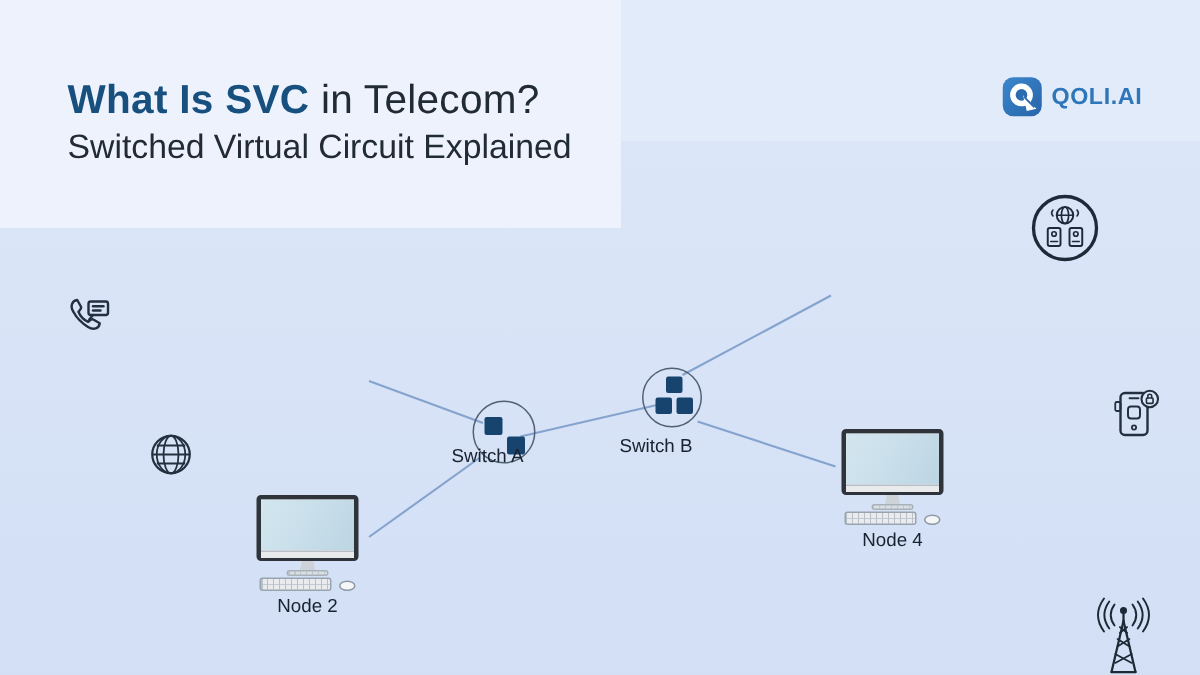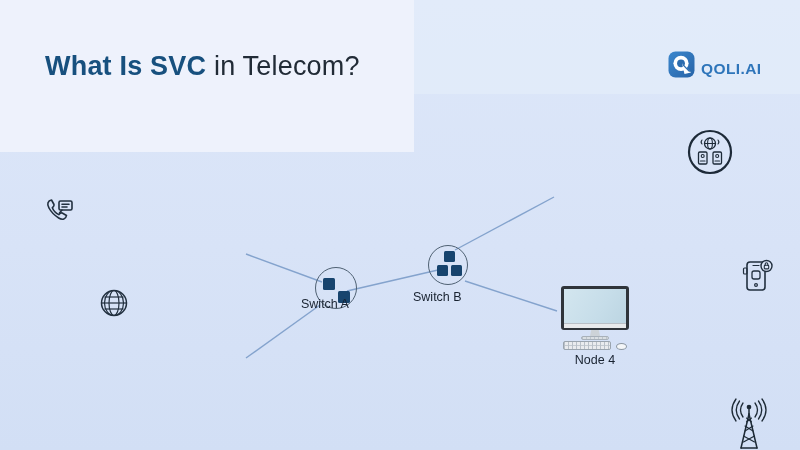--- a/index.html
+++ b/index.html
@@ -15,21 +15,21 @@
   .panel-topright{
     position:absolute; left:414px; top:0; width:386px; height:94px;
     background:#e3ecfa; opacity:.75;
   }
   
   .title-block{ position:absolute; left:45px; top:50px; }
   .title-line1{ font-size:27px; line-height:33px; color:#1e2833; letter-spacing:.2px; }
   .title-highlight{ font-weight:700; color:#17507e; }
   .title-rest{ font-weight:400; color:#212b36; }
   .subtitle{ font-size:22.5px; line-height:30px; font-weight:400; color:#212b36; }
-  .logo{ position:absolute; left:668px; top:51px; display:flex; align-items:flex-end; gap:6px; }
+  .logo{ position:absolute; left:668px; top:51px; display:flex; align-items:center; gap:6px; }
   .logo-text{ font-size:15.5px; font-weight:700; color:#2e75ba; letter-spacing:.4px; }
   
   .computer{ position:absolute; width:76px; text-align:center; }
   .monitor{
     width:68px; height:44px; margin:0 auto; border:3px solid #2f343a; border-bottom-width:2px;
     border-radius:3px; background:#fff; display:flex; flex-direction:column; overflow:hidden;
   }
   .screen{ flex:1; background:linear-gradient(120deg,#d3e6ef 0%,#c6dde9 60%,#bcd5e2 100%); }
   .chin{ height:5px; background:#e8eaec; border-top:1px solid #b9bfc6; }
   .stand{ width:10px; height:6px; margin:0 auto; background:#cdd3d8;
@@ -63,40 +63,54 @@
   <svg class="lines" width="800" height="450" viewBox="0 0 800 450">
     <line x1="246" y1="254" x2="322" y2="282" stroke="#84a3cd" stroke-width="1.4"></line>
     <line x1="246" y1="358" x2="320" y2="305" stroke="#84a3cd" stroke-width="1.4"></line>
     <line x1="347" y1="291" x2="438" y2="270" stroke="#84a3cd" stroke-width="1.4"></line>
     <line x1="455" y1="250" x2="554" y2="197" stroke="#84a3cd" stroke-width="1.4"></line>
     <line x1="465" y1="281" x2="557" y2="311" stroke="#84a3cd" stroke-width="1.4"></line>
   </svg>
 
   <div class="title-block">
     <div class="title-line1"><span class="title-highlight">What Is SVC</span><span class="title-rest"> in Telecom?</span></div>
+    <div class="subtitle">Switched Virtual Circuit Explained</div>
   </div>
 
   <div class="logo">
     <svg width="27" height="27" viewBox="0 0 27 27">
       <defs>
         <linearGradient id="lg" x1="0" y1="0" x2="1" y2="1">
           <stop offset="0" stop-color="#3c87cd"></stop>
             <stop offset="1" stop-color="#2764a8"></stop>
         </linearGradient>
       </defs>
       <rect x="0.5" y="0.5" width="26" height="26" rx="7" fill="url(#lg)"></rect>
       <circle cx="13" cy="12.3" r="7.6" fill="#ffffff"></circle>
       <circle cx="13" cy="12.3" r="3.9" fill="#2c6cae"></circle>
       <path d="M14 12.5 L23 21.5 L16.5 23 Z" fill="#ffffff"></path>
       <line x1="14.6" y1="13.4" x2="21.6" y2="20.6" stroke="#2c6cae" stroke-width="1.3"></line>
     </svg>
     <span class="logo-text">QOLI.AI</span>
   </div>
 
 
+  <div class="computer" style="left:167px; top:330px;">
+    <div class="monitor">
+        <div class="screen"></div>
+        <div class="chin"></div>
+      </div>
+    <div class="stand"></div>
+    <div class="stand-base"></div>
+    <div class="periph">
+        <div class="keyboard"></div>
+        <div class="mouse"></div>
+      </div>
+    <div class="node-label">Node 2</div>
+  </div>
 
 
   <div class="computer" style="left:557px; top:286px;">
     <div class="monitor">
         <div class="screen"></div>
         <div class="chin"></div>
       </div>
     <div class="stand"></div>
     <div class="stand-base"></div>
     <div class="periph">

